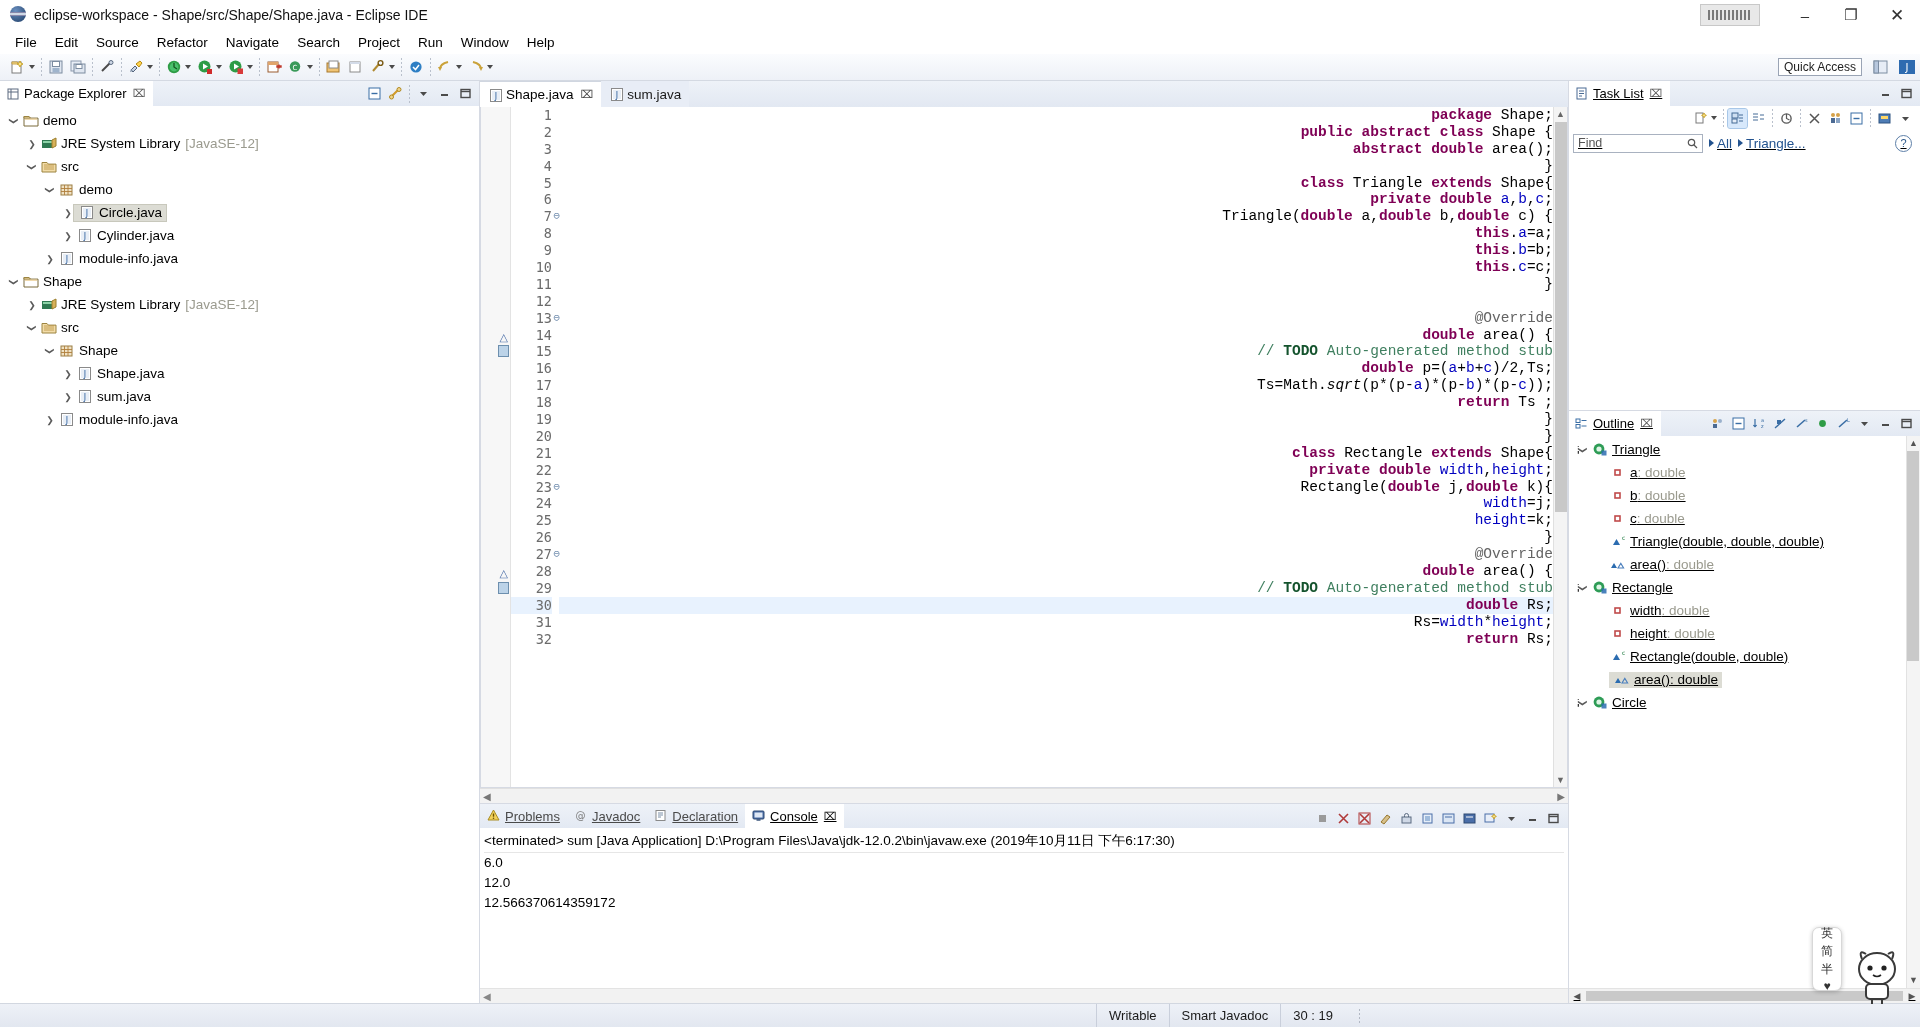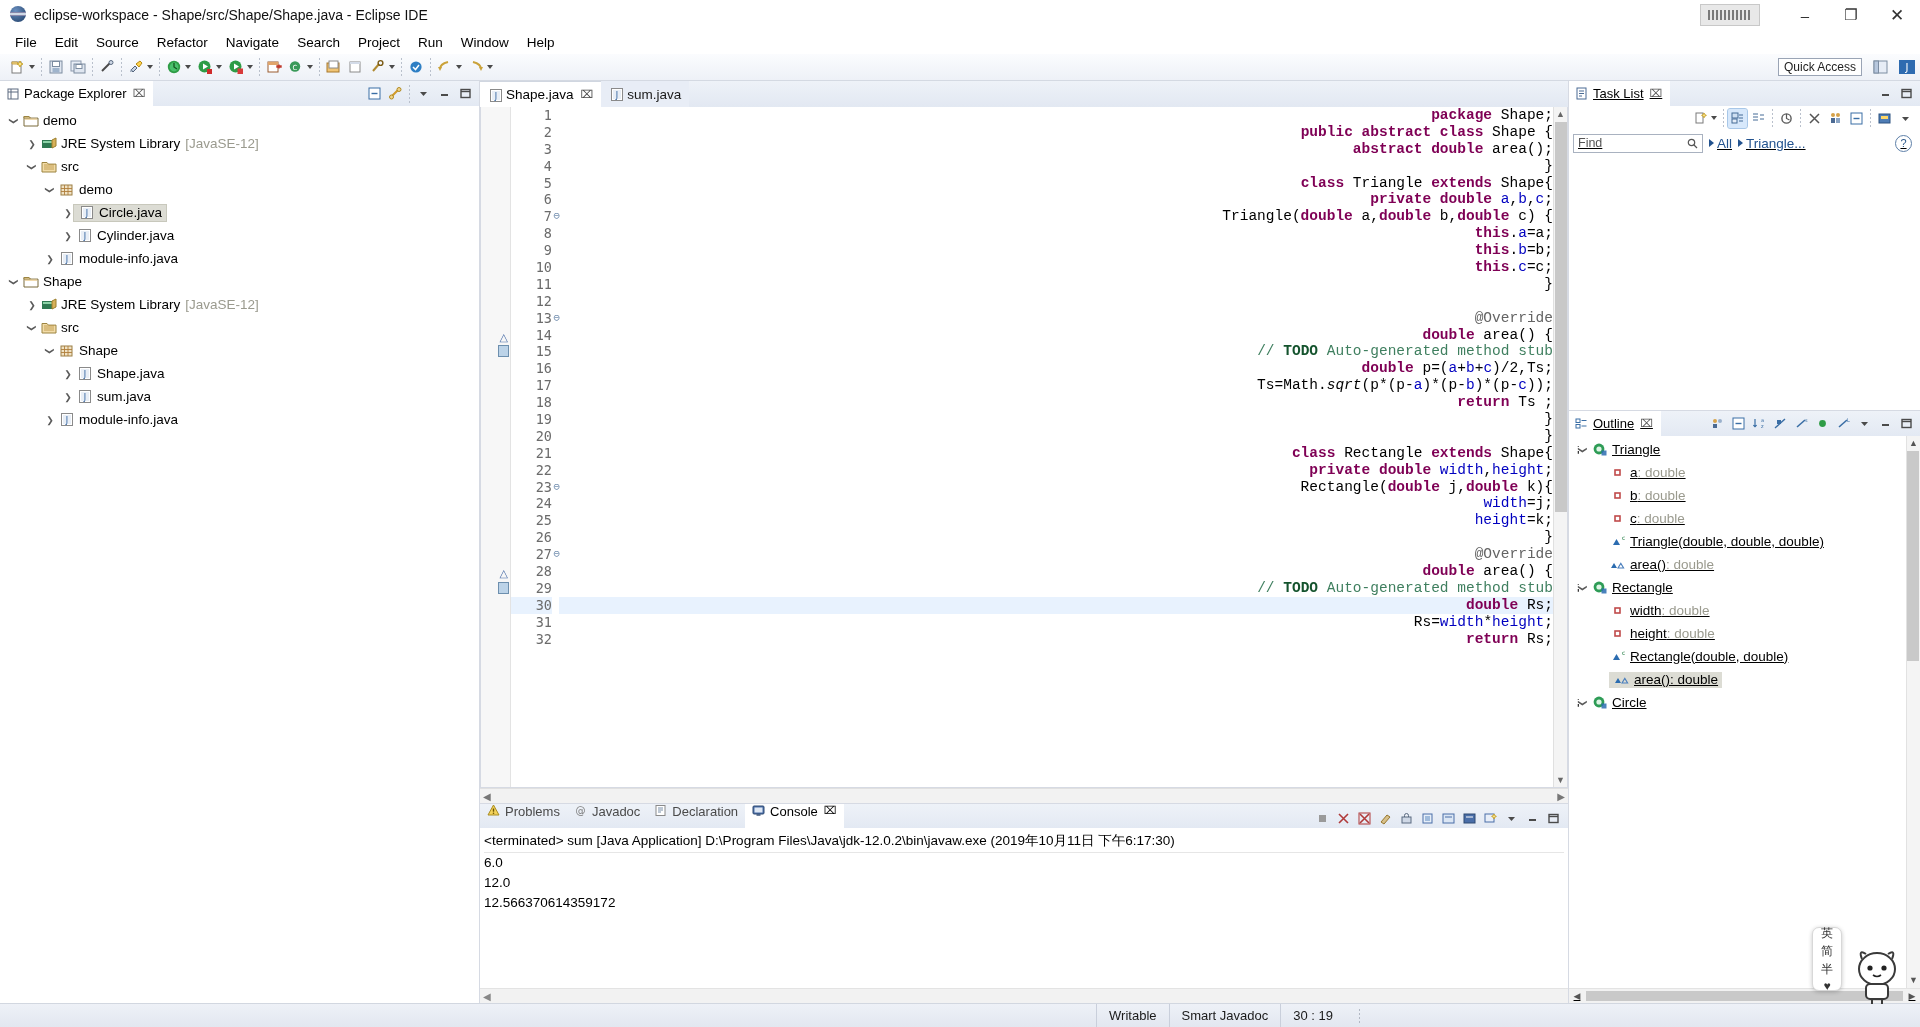--- a/index.html
+++ b/index.html
@@ -109,21 +109,21 @@
   .ed-thumb { background:#c8c8c8; width:12px; margin:1px; }
   .ed-hbar { height:15px; background:#f2f2f2; border-top:1px solid #e0e0e0;
              display:flex; align-items:center; justify-content:space-between;
              padding:0 3px; color:#777; font-size:10px;}
 
   
   .bottom { height:200px; display:flex; flex-direction:column; background:#fff;
             border-top:1px solid #d6dae3; }
   .con-tabbar { height:24px; display:flex; align-items:flex-end;
                 background:linear-gradient(#eef2f8,#e3e9f3); }
-  .con-tab { height:24px; display:flex; align-items:flex-start; padding:0 7px; font-size:13px; color:#4a4a4a;}
+  .con-tab { height:24px; display:flex; align-items:center; padding:0 7px; font-size:13px; color:#4a4a4a;text-decoration:underline;}
   .con-tab.active { background:#fff; color:#000; }
   .con-tools { margin-left:auto; display:flex; align-items:center; padding-right:4px;}
   .con-body { flex:1; background:#fff; padding:3px 4px; overflow:hidden;
               font-family:"Liberation Sans", sans-serif; font-size:13.5px; }
   .con-line { line-height:20px; white-space:pre; }
   .con-head { border-bottom:1px solid #e6e6e6; padding-bottom:1px; }
   .con-hbar { height:15px; background:#f2f2f2; border-top:1px solid #e3e3e3;
               display:flex; align-items:center; padding:0 3px; color:#888; font-size:10px;}
 
   

